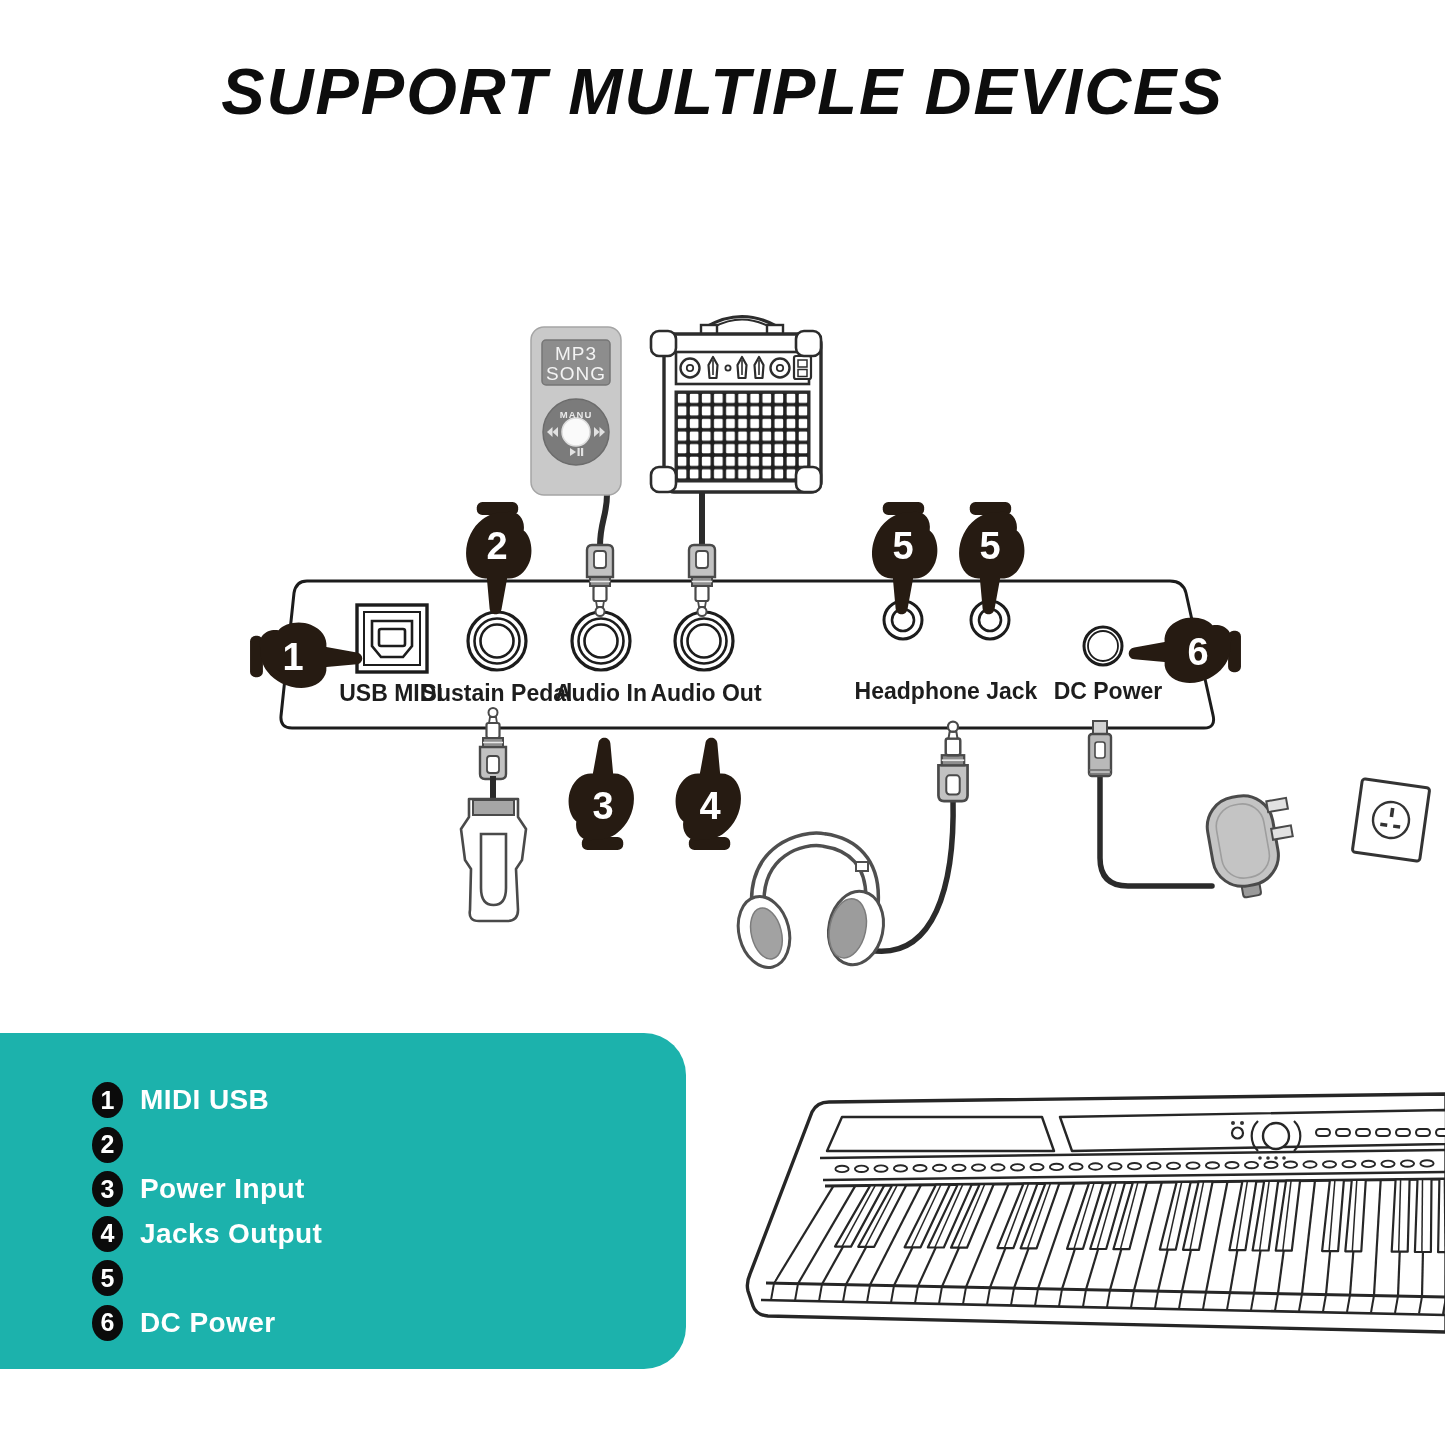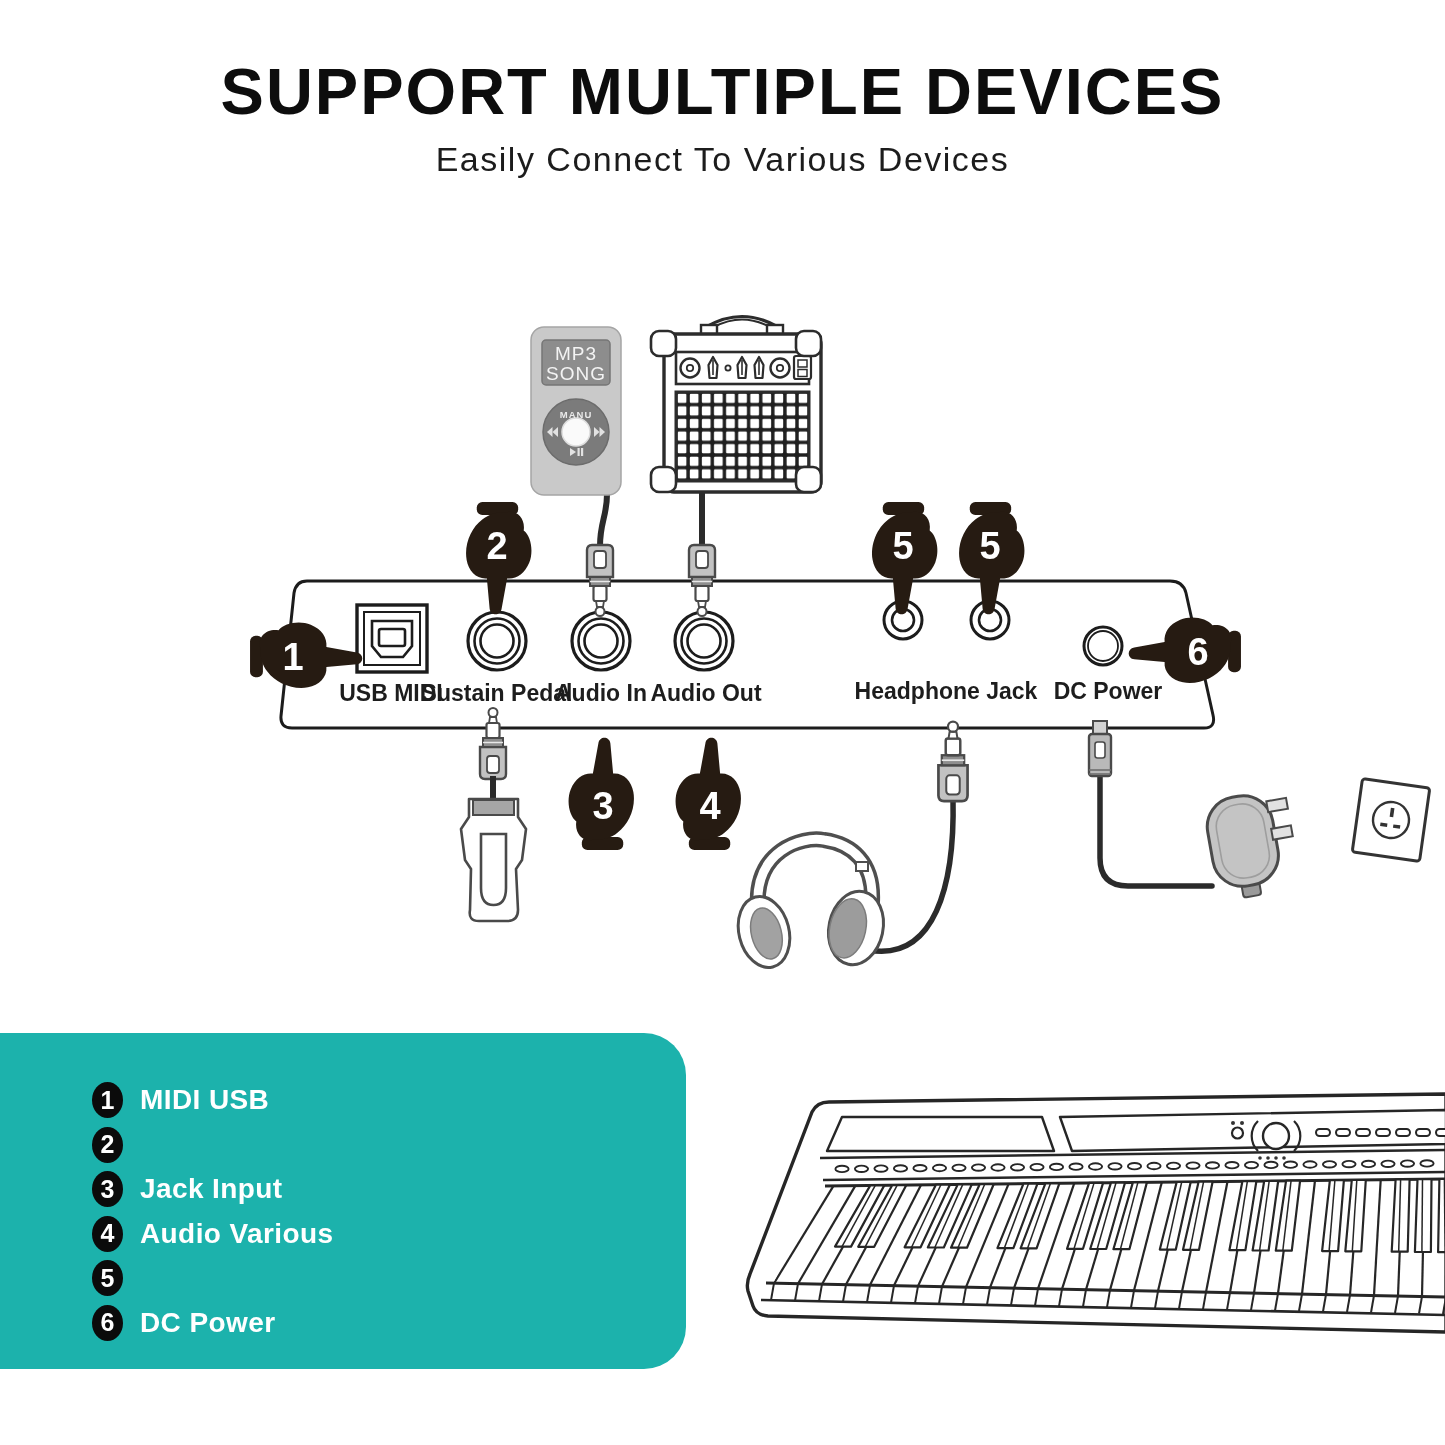--- a/index.html
+++ b/index.html
@@ -1,39 +1,38 @@
 <!DOCTYPE html>
 <html style="--accent: #1cb2ac; --hand: #261b12; --line: #262626;"><head>
 <meta charset="utf-8">
 <style>
   html,body{margin:0;padding:0;}
   body{width:1445px;height:1445px;position:relative;overflow:hidden;background:#fff;
        font-family:"Liberation Sans", sans-serif;}
-  .header{position:absolute;top:58px;left:0;width:1445px;text-align:center;}
+  .header{position:absolute;top:58px;left:0;width:1445px;text-align:center;font-style:italic;}
   .title{font-size:65px;font-weight:800;letter-spacing:2px;color:#0d0d0d;line-height:1.05;}
   .subtitle{font-size:34px;font-weight:400;letter-spacing:1.5px;color:#1c1c1c;margin-top:14px;}
   .diagram-svg{position:absolute;left:0;top:0;width:1445px;height:1445px;}
   .hand{fill:var(--hand,#261b12);}
   .handnum{font-size:38px;font-weight:700;fill:#ffffff;text-anchor:middle;dominant-baseline:central;}
   .portlabel{font-size:23px;font-weight:600;fill:#1d1d1d;text-anchor:middle;}
   .legend{position:absolute;left:0;top:1033px;width:686px;height:336px;
           background:var(--accent,#1cb2ac);border-radius:0 42px 42px 0;
           box-sizing:border-box;padding:45px 0 0 92px;}
   .legend-row{display:flex;align-items:center;height:44.5px;}
   .legend-badge{width:31px;height:36px;background:#0b0b0b;border-radius:50%;
                 color:#fff;font-size:25px;font-weight:700;display:flex;
                 align-items:center;justify-content:center;flex:0 0 31px;}
   .legend-label{margin-left:17px;color:#fff;font-size:28px;font-weight:700;letter-spacing:.4px;white-space:nowrap;}
 </style>
 </head>
 <body>
 
 <div class="header">
   <div class="title">SUPPORT MULTIPLE DEVICES</div>
-  <div class="subtitle">Easily Connect To Various Devices</div>
 </div>
 
 <svg class="diagram-svg" viewBox="0 0 1445 1445">
   <defs>
     <pattern id="grille" patternUnits="userSpaceOnUse" x="676" y="392" width="12.1" height="12.6">
       <rect width="12.1" height="12.6" fill="#1f1f1f"></rect>
       <rect x="1.7" y="1.8" width="8.7" height="9" rx="1.2" fill="#fff"></rect>
     </pattern>
     <clipPath id="kbclip">
       <path d="M764,1301 L824,1184 L1446,1177 L1446,1317 Z"></path>
@@ -397,25 +396,25 @@
 <div class="legend">
   <div class="legend-row">
     <div class="legend-badge">1</div>
     <div class="legend-label">MIDI USB</div>
   </div>
   <div class="legend-row">
     <div class="legend-badge">2</div>
   </div>
   <div class="legend-row">
     <div class="legend-badge">3</div>
-    <div class="legend-label">Jack Input</div>
+    <div class="legend-label">Power Input</div>
   </div>
   <div class="legend-row">
     <div class="legend-badge">4</div>
-    <div class="legend-label">Audio Various</div>
+    <div class="legend-label">Jacks Output</div>
   </div>
   <div class="legend-row">
     <div class="legend-badge">5</div>
   </div>
   <div class="legend-row">
     <div class="legend-badge">6</div>
     <div class="legend-label">DC Power</div>
   </div>
 </div>
 

